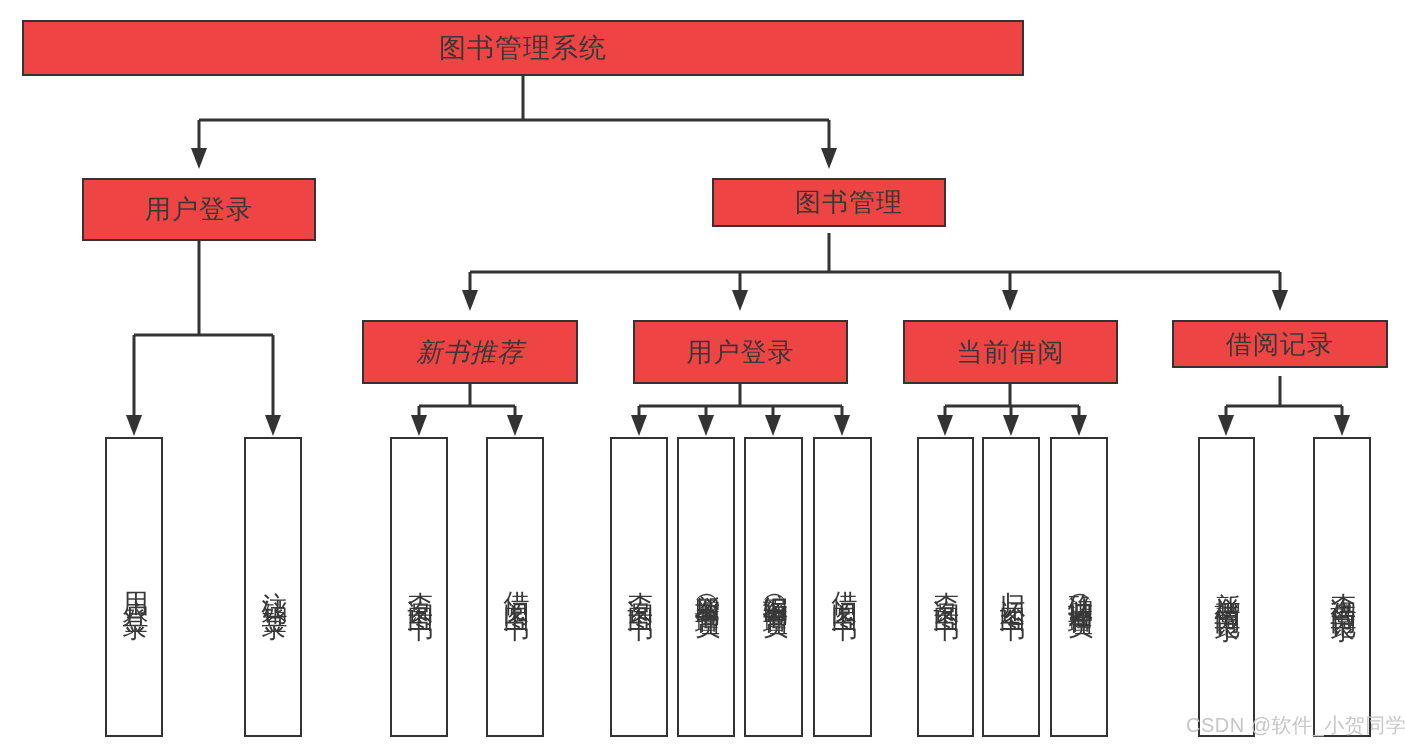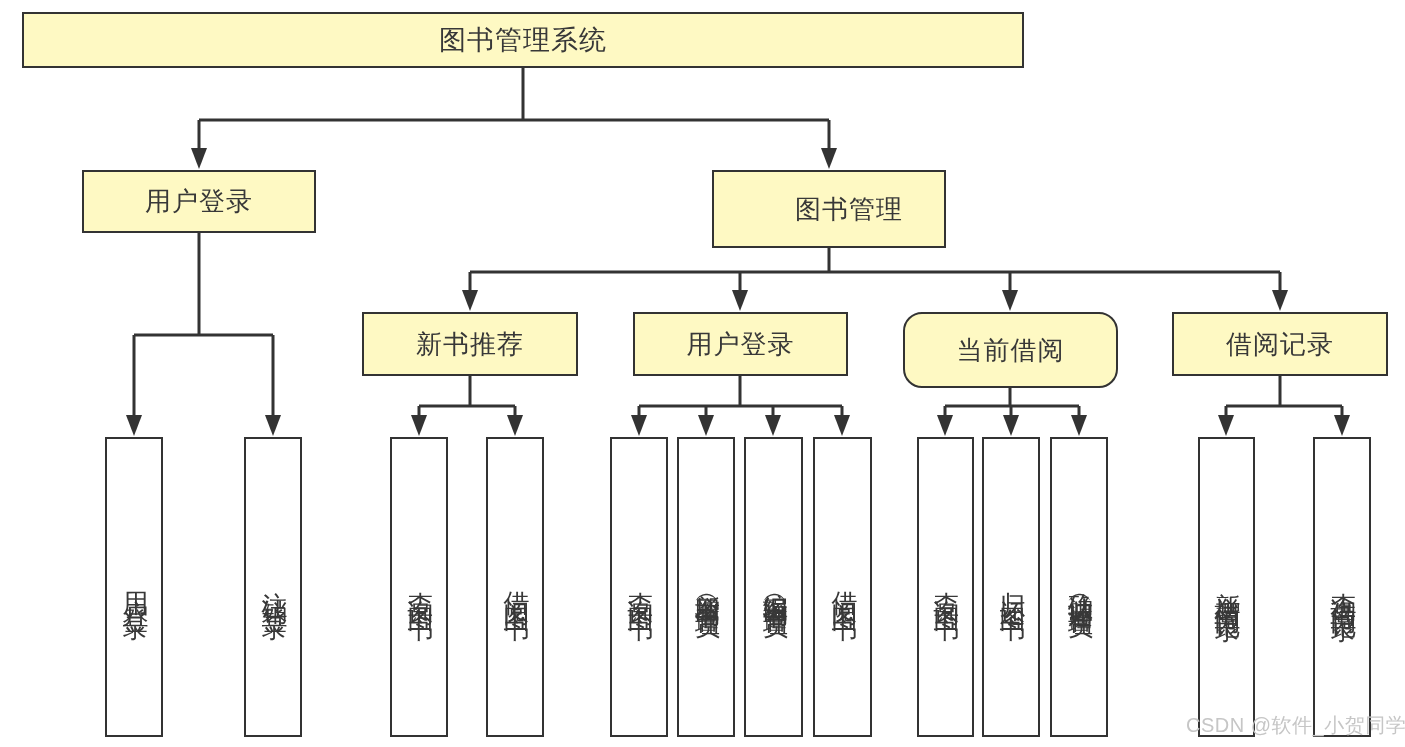--- a/index.html
+++ b/index.html
@@ -15,28 +15,29 @@
   .connector-layer {
     position: absolute;
     left: 0; top: 0;
     width: 1405px; height: 747px;
     pointer-events: none;
   }
   .hbox {
     position: absolute;
     box-sizing: border-box;
     border: 2.5px solid #333333;
-    background: #fef9c3;
+    background: #ef4444;
     display: flex;
     align-items: center;
     justify-content: center;
     font-size: 26px;
     letter-spacing: 1px;
     color: #383838;
     white-space: nowrap;
+    margin-top: 8px;
   }
   .vbox {
     position: absolute;
     top: 437px;
     height: 300px;
     width: 58px;
     box-sizing: border-box;
     border: 2.5px solid #333333;
     background: #ffffff;
     writing-mode: vertical-rl;
@@ -101,26 +102,26 @@
       <polygon points="1003,415 1019,415 1011,436"></polygon>
       <polygon points="1071,415 1087,415 1079,436"></polygon>
       <polygon points="1218,415 1234,415 1226,436"></polygon>
       <polygon points="1334,415 1350,415 1342,436"></polygon>
     </g>
   </svg>
 
   <div class="hbox" style="left:22px; top:12px; width:1002px; height:56px; font-size:27px;">图书管理系统</div>
 
   <div class="hbox" style="left:82px; top:170px; width:234px; height:63px;">用户登录</div>
-  <div class="hbox" style="left:712px; top:170px; width:234px; height:78px;padding-left:40px;">图书管理</div>
+  <div class="hbox" style="left:712px; top:170px; width:234px; height:49px;padding-left:40px;">图书管理</div>
 
-  <div class="hbox" style="left:362px; top:312px; width:216px; height:64px;">新书推荐</div>
+  <div class="hbox" style="left:362px; top:312px; width:216px; height:64px;font-style:italic;">新书推荐</div>
   <div class="hbox" style="left:633px; top:312px; width:215px; height:64px;">用户登录</div>
-  <div class="hbox" style="left:903px; top:312px; width:215px; height:76px;border-radius:19px;">当前借阅</div>
-  <div class="hbox" style="left:1172px; top:312px; width:216px; height:64px;">借阅记录</div>
+  <div class="hbox" style="left:903px; top:312px; width:215px; height:64px;">当前借阅</div>
+  <div class="hbox" style="left:1172px; top:312px; width:216px; height:48px;">借阅记录</div>
 
   <div class="vbox ls8" style="left:105px;">用户登录</div>
   <div class="vbox ls8" style="left:244px;">注销登录</div>
 
   <div class="vbox ls8" style="left:390px;">查询图书</div>
   <div class="vbox ls8" style="left:486px;">借阅图书</div>
 
   <div class="vbox ls8" style="left:610px;">查询图书</div>
   <div class="vbox ls3" style="left:677px;">新增图书（管理员）</div>
   <div class="vbox ls3" style="left:744px; width:59px;">编辑图书（管理员）</div>

